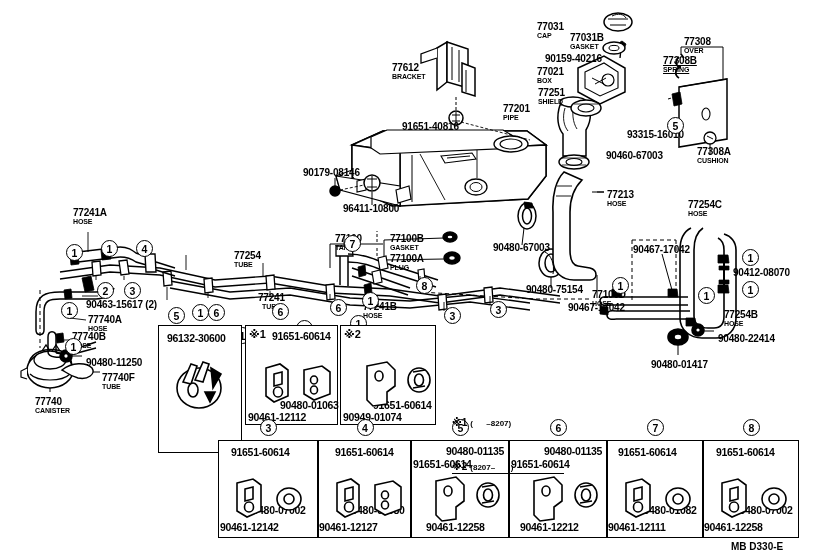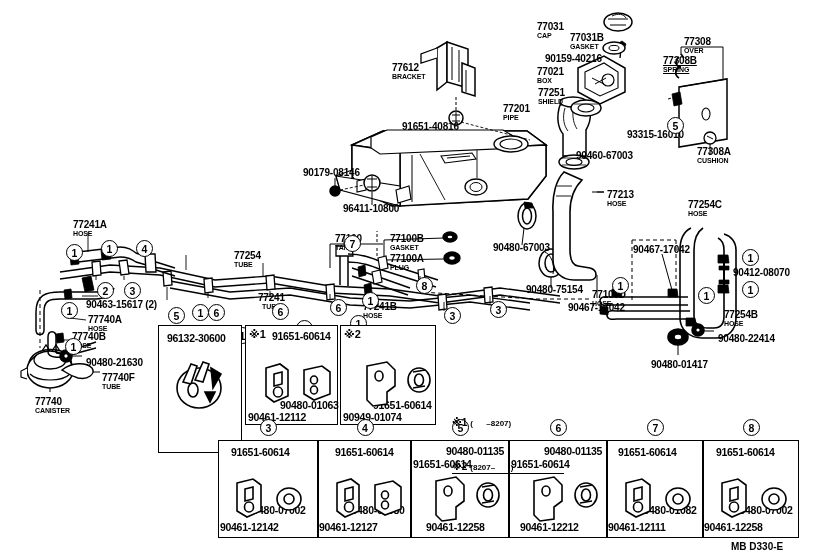--- a/index.html
+++ b/index.html
@@ -323,21 +323,21 @@
   </svg>
 
   <div id="labels">
       <div class="lbl" style="left: 537px; top: 22px;"><div class="pn">77031</div><div class="nm">CAP</div></div>
       <div class="lbl" style="left: 570px; top: 33px;"><div class="pn">77031B</div><div class="nm">GASKET</div></div>
       <div class="lbl" style="left: 545px; top: 54px;"><div class="pn">90159-40216</div></div>
       <div class="lbl" style="left: 537px; top: 67px;"><div class="pn">77021</div><div class="nm">BOX</div></div>
       <div class="lbl" style="left: 538px; top: 88px;"><div class="pn">77251</div><div class="nm">SHIELD</div></div>
       <div class="lbl" style="left: 503px; top: 104px;"><div class="pn">77201</div><div class="nm">PIPE</div></div>
       <div class="lbl" style="left: 627px; top: 130px;"><div class="pn">93315-16010</div></div>
-      <div class="lbl" style="left: 576px; top: 151px;"><div class="pn">90460-67003</div></div>
+      <div class="lbl" style="left: 606px; top: 151px;"><div class="pn">90460-67003</div></div>
       <div class="lbl" style="left: 684px; top: 37px;"><div class="pn">77308</div><div class="nm">OVER</div></div>
       <div class="lbl" style="left: 663px; top: 56px; text-decoration: underline;"><div class="pn">77308B</div><div class="nm">SPRING</div></div>
       <div class="lbl" style="left: 697px; top: 147px;"><div class="pn">77308A</div><div class="nm">CUSHION</div></div>
       <div class="lbl" style="left: 392px; top: 63px;"><div class="pn">77612</div><div class="nm">BRACKET</div></div>
       <div class="lbl" style="left: 402px; top: 122px;"><div class="pn">91651-40816</div></div>
       <div class="lbl" style="left: 303px; top: 168px;"><div class="pn">90179-08146</div></div>
       <div class="lbl" style="left: 343px; top: 204px;"><div class="pn">96411-10800</div></div>
       <div class="lbl" style="left: 335px; top: 234px;"><div class="pn">77100</div><div class="nm">TANK</div></div>
       <div class="lbl" style="left: 390px; top: 234px;"><div class="pn">77100B</div><div class="nm">GASKET</div></div>
       <div class="lbl" style="left: 390px; top: 254px;"><div class="pn">77100A</div><div class="nm">PLUG</div></div>
@@ -345,25 +345,25 @@
       <div class="lbl" style="left: 526px; top: 285px;"><div class="pn">90480-75154</div></div>
       <div class="lbl" style="left: 607px; top: 190px;"><div class="pn">77213</div><div class="nm">HOSE</div></div>
       <div class="lbl" style="left: 688px; top: 200px;"><div class="pn">77254C</div><div class="nm">HOSE</div></div>
       <div class="lbl" style="left: 733px; top: 268px;"><div class="pn">90412-08070</div></div>
       <div class="lbl" style="left: 633px; top: 245px;"><div class="pn">90467-17042</div></div>
       <div class="lbl" style="left: 568px; top: 303px;"><div class="pn">90467-17042</div></div>
       <div class="lbl" style="left: 592px; top: 290px;"><div class="pn">77100D</div><div class="nm">HOSE</div></div>
       <div class="lbl" style="left: 724px; top: 310px;"><div class="pn">77254B</div><div class="nm">HOSE</div></div>
       <div class="lbl" style="left: 718px; top: 334px;"><div class="pn">90480-22414</div></div>
       <div class="lbl" style="left: 651px; top: 360px;"><div class="pn">90480-01417</div></div>
-      <div class="lbl" style="left: 73px; top: 220px;"><div class="pn">77241A</div><div class="nm">HOSE</div></div>
+      <div class="lbl" style="left: 73px; top: 208px;"><div class="pn">77241A</div><div class="nm">HOSE</div></div>
       <div class="lbl" style="left: 86px; top: 300px;"><div class="pn">90463-15617 (2)</div></div>
       <div class="lbl" style="left: 88px; top: 315px;"><div class="pn">77740A</div><div class="nm">HOSE</div></div>
       <div class="lbl" style="left: 72px; top: 332px;"><div class="pn">77740B</div><div class="nm">HOSE</div></div>
-      <div class="lbl" style="left: 86px; top: 358px;"><div class="pn">90480-21630</div></div>
+      <div class="lbl" style="left: 86px; top: 358px;"><div class="pn">90480-11250</div></div>
       <div class="lbl" style="left: 102px; top: 373px;"><div class="pn">77740F</div><div class="nm">TUBE</div></div>
       <div class="lbl" style="left: 35px; top: 397px;"><div class="pn">77740</div><div class="nm">CANISTER</div></div>
       <div class="lbl" style="left: 234px; top: 251px;"><div class="pn">77254</div><div class="nm">TUBE</div></div>
       <div class="lbl" style="left: 258px; top: 293px; text-align: center;"><div class="pn">77241</div><div class="nm">TUBE</div></div>
       <div class="lbl" style="left: 363px; top: 302px;"><div class="pn">77241B</div><div class="nm">HOSE</div></div>
     </div>
 
   <div id="callouts">
       <div class="cnum" style="left: 66px; top: 244px;">1</div>
       <div class="cnum" style="left: 101px; top: 240px;">1</div>

